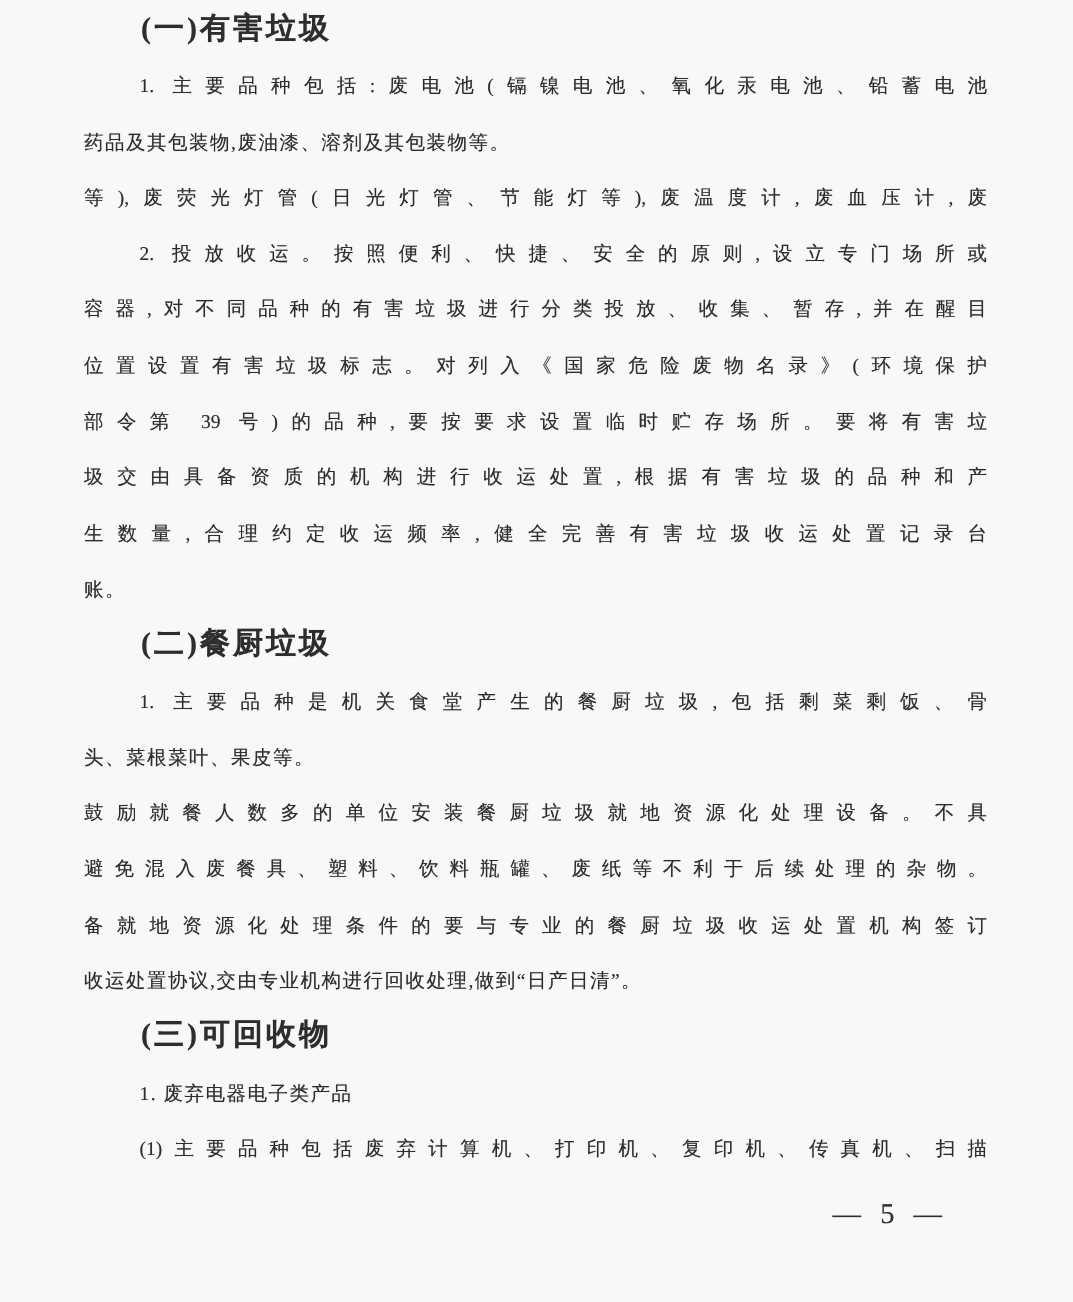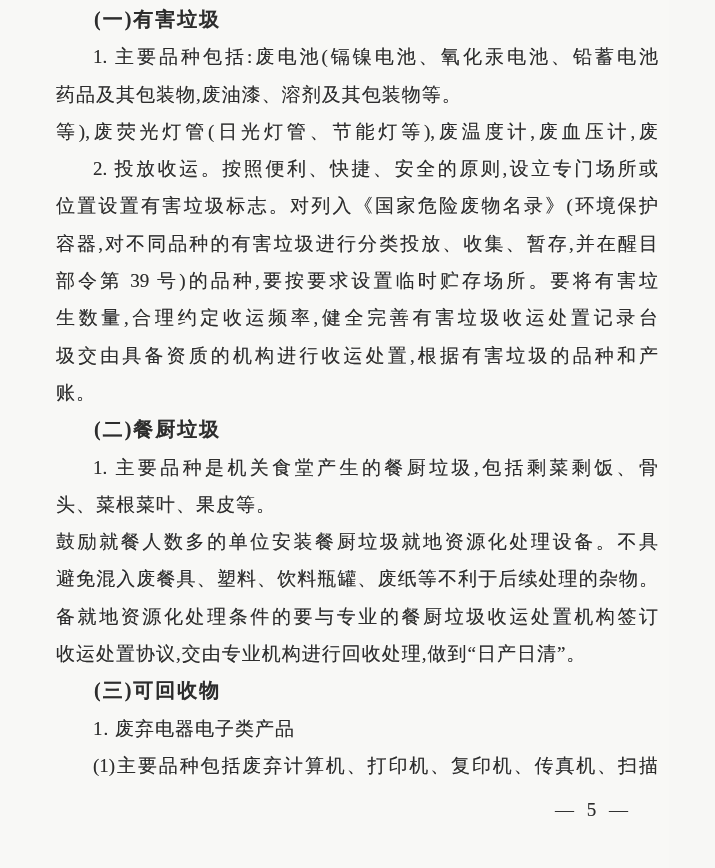--- a/index.html
+++ b/index.html
@@ -17,21 +17,21 @@
     font-family: "Liberation Serif", "DejaVu Serif", serif;
     color: #2d2d2d;
     overflow: hidden;
   }
   .body-block {
     width: 602px;
   }
   .line {
     height: 37.3px;
     line-height: 37.3px;
-    font-size: 19px;
+    font-size: 13px;
     letter-spacing: 1px;
     white-space: nowrap;
     overflow: hidden;
     text-shadow: 0 0 0.5px rgba(40,40,40,0.45);
   }
   .just {
     text-align: justify;
     text-align-last: justify;
     letter-spacing: 0;
   }
@@ -65,25 +65,25 @@
     <div class="line heading">(一)有害垃圾</div>
 
     <div>
       <div class="line first just">1. 主要品种包括:废电池(镉镍电池、氧化汞电池、铅蓄电池</div>
       <div class="line">药品及其包装物,废油漆、溶剂及其包装物等。</div>
       <div class="line just">等),废荧光灯管(日光灯管、节能灯等),废温度计,废血压计,废</div>
     </div>
 
     <div>
       <div class="line first just">2. 投放收运。按照便利、快捷、安全的原则,设立专门场所或</div>
+      <div class="line just">容器,对不同品种的有害垃圾进行分类投放、收集、暂存,并在醒目</div>
       <div class="line just">位置设置有害垃圾标志。对列入《国家危险废物名录》(环境保护</div>
-      <div class="line just">容器,对不同品种的有害垃圾进行分类投放、收集、暂存,并在醒目</div>
       <div class="line just">部令第 39 号)的品种,要按要求设置临时贮存场所。要将有害垃</div>
+      <div class="line just">圾交由具备资质的机构进行收运处置,根据有害垃圾的品种和产</div>
       <div class="line just">生数量,合理约定收运频率,健全完善有害垃圾收运处置记录台</div>
-      <div class="line just">圾交由具备资质的机构进行收运处置,根据有害垃圾的品种和产</div>
       <div class="line">账。</div>
     </div>
 
     <div class="line heading">(二)餐厨垃圾</div>
 
     <div>
       <div class="line first just">1. 主要品种是机关食堂产生的餐厨垃圾,包括剩菜剩饭、骨</div>
       <div class="line">头、菜根菜叶、果皮等。</div>
     </div>
 

